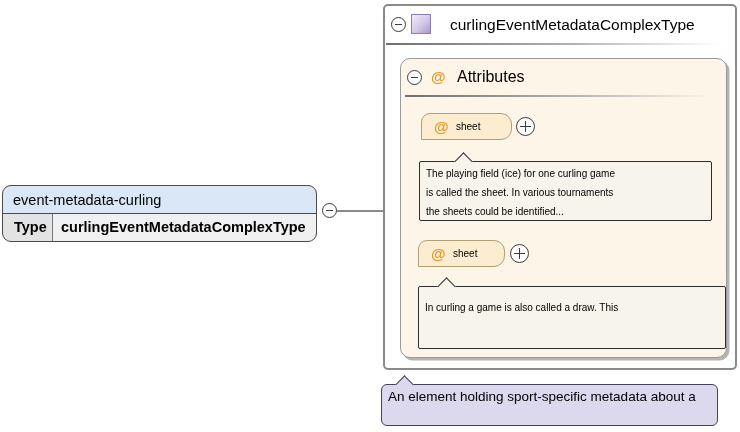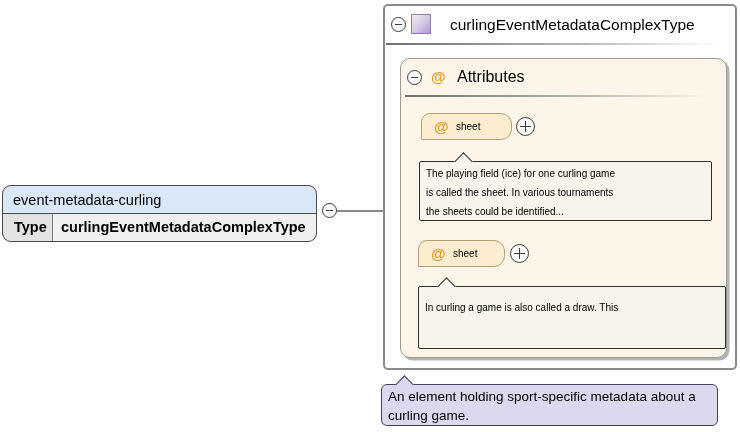--- a/index.html
+++ b/index.html
@@ -176,16 +176,15 @@
       <div class="bubble bubble-draw">
         <span class="ptr"></span>
         <div class="doc-line">In curling a game is also called a draw. This</div>
       </div>
     </div>
   </div>
 
   <div class="annotation">
     <span class="ptr"></span>
     <div class="doc-line">An element holding sport-specific metadata about a</div>
-    <div class="doc-line">curling game.</div>
   </div>
 
 </div>
 
 </body></html>

